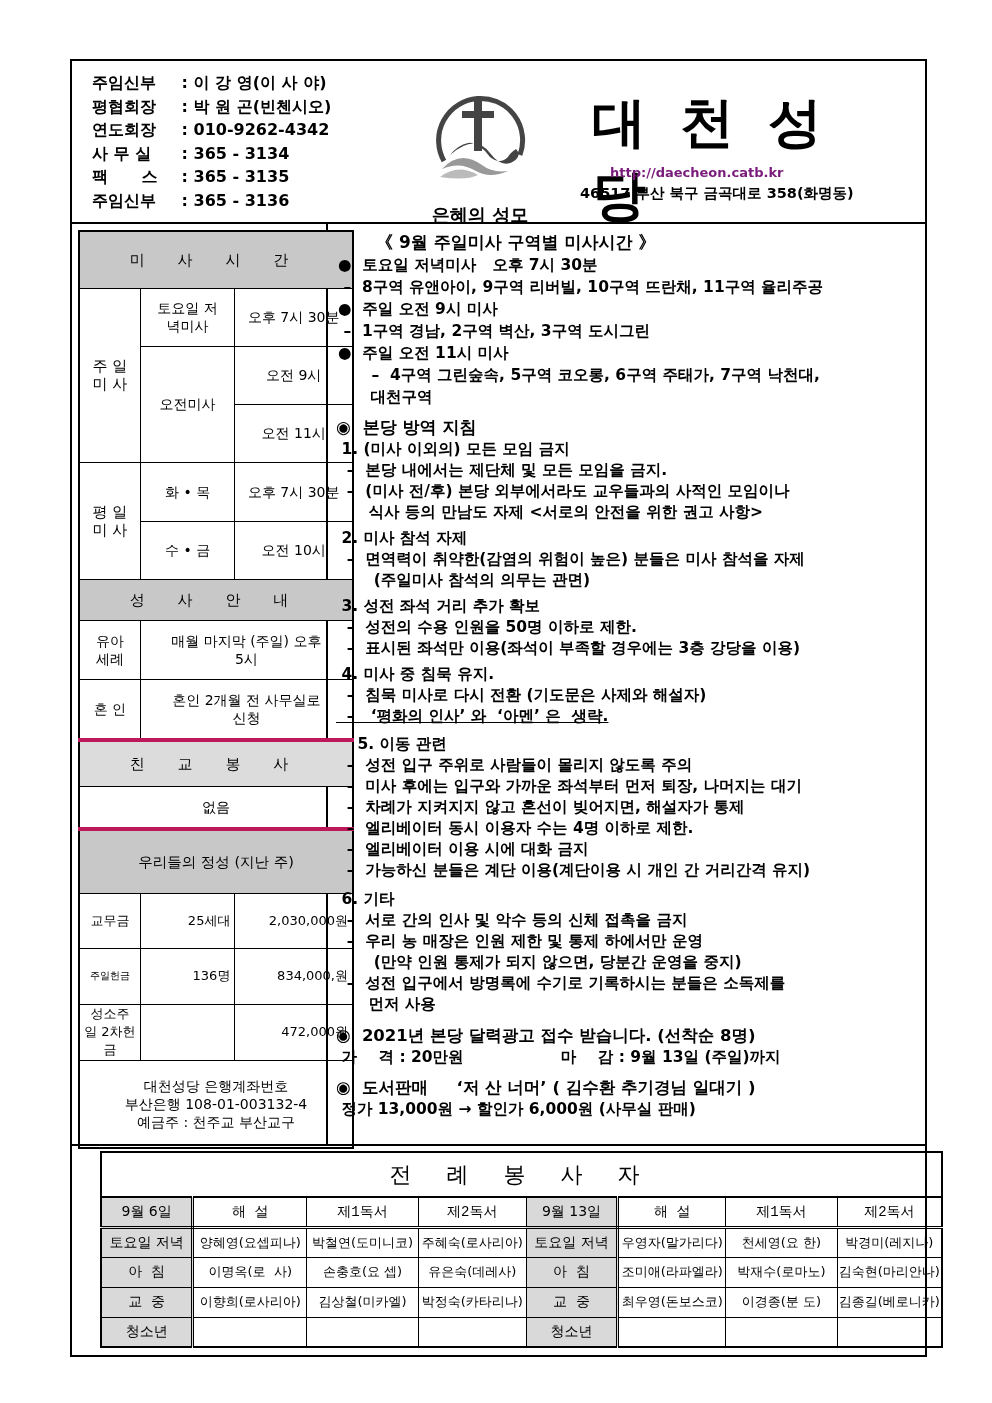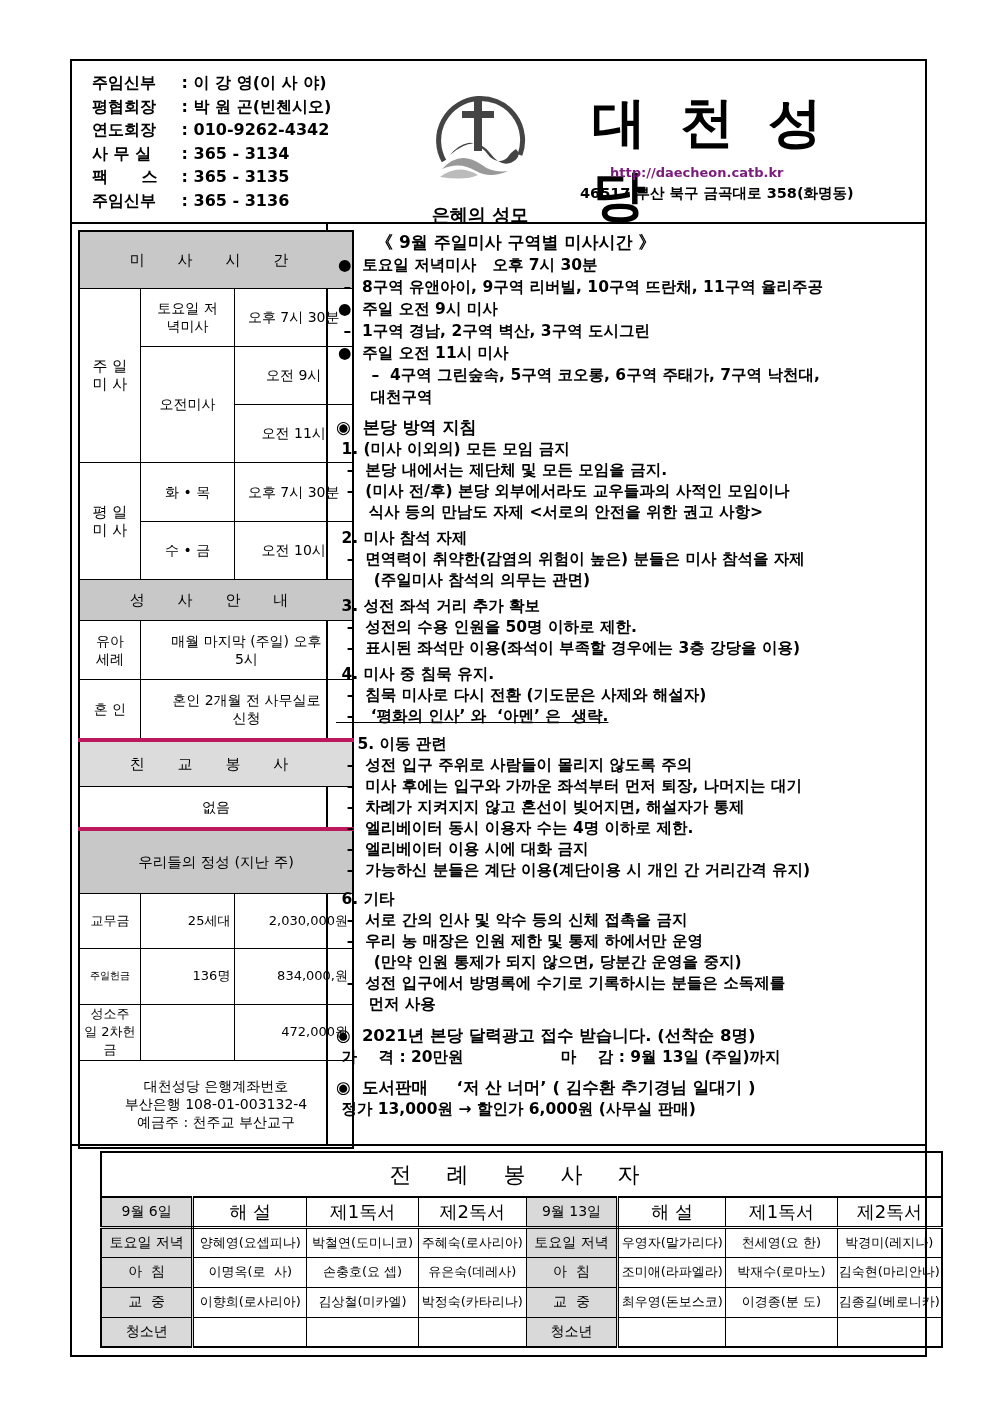--- a/index.html
+++ b/index.html
@@ -29,21 +29,21 @@
   
   .right { position: absolute; left: 258px; top: 163px; width: 595px; height: 920px; font-weight: bold; font-size: 15.5px; line-height: 21px; }
   .right .line { white-space: pre; position: absolute; }
   .underline { text-decoration: underline; }
   
   .bottom { position: absolute; left: 0; top: 1083px; width: 853px; height: 211px; border-top: 2px solid #000; }
   .btable { position: absolute; left: 6px; top: 5px; width: 843px; border: 2px solid #000; border-collapse: collapse; font-size: 13px; margin-left: 22px; }
   .btable td { border: 1px solid #000; text-align: center; height: 30px; }
   .btable .bt-title { height: 45px; font-size: 22px; letter-spacing: 14px; border-bottom: 2px solid #000; }
   .btable .hd { background: #d9d9d9; font-size: 14px; }
-  .btable .colh { font-size: 18px; }
+  .btable .colh { font-size: 14px; font-family: Liberation Mono, monospace; }
   .btable .dbl-r { border-right: 3px double #000; }
   .btable .dbl-b td { border-bottom: 3px double #000; }
 </style>
 </head>
 <body>
 
 <div class="page">
 
   <div class="header">
     <div class="info">

